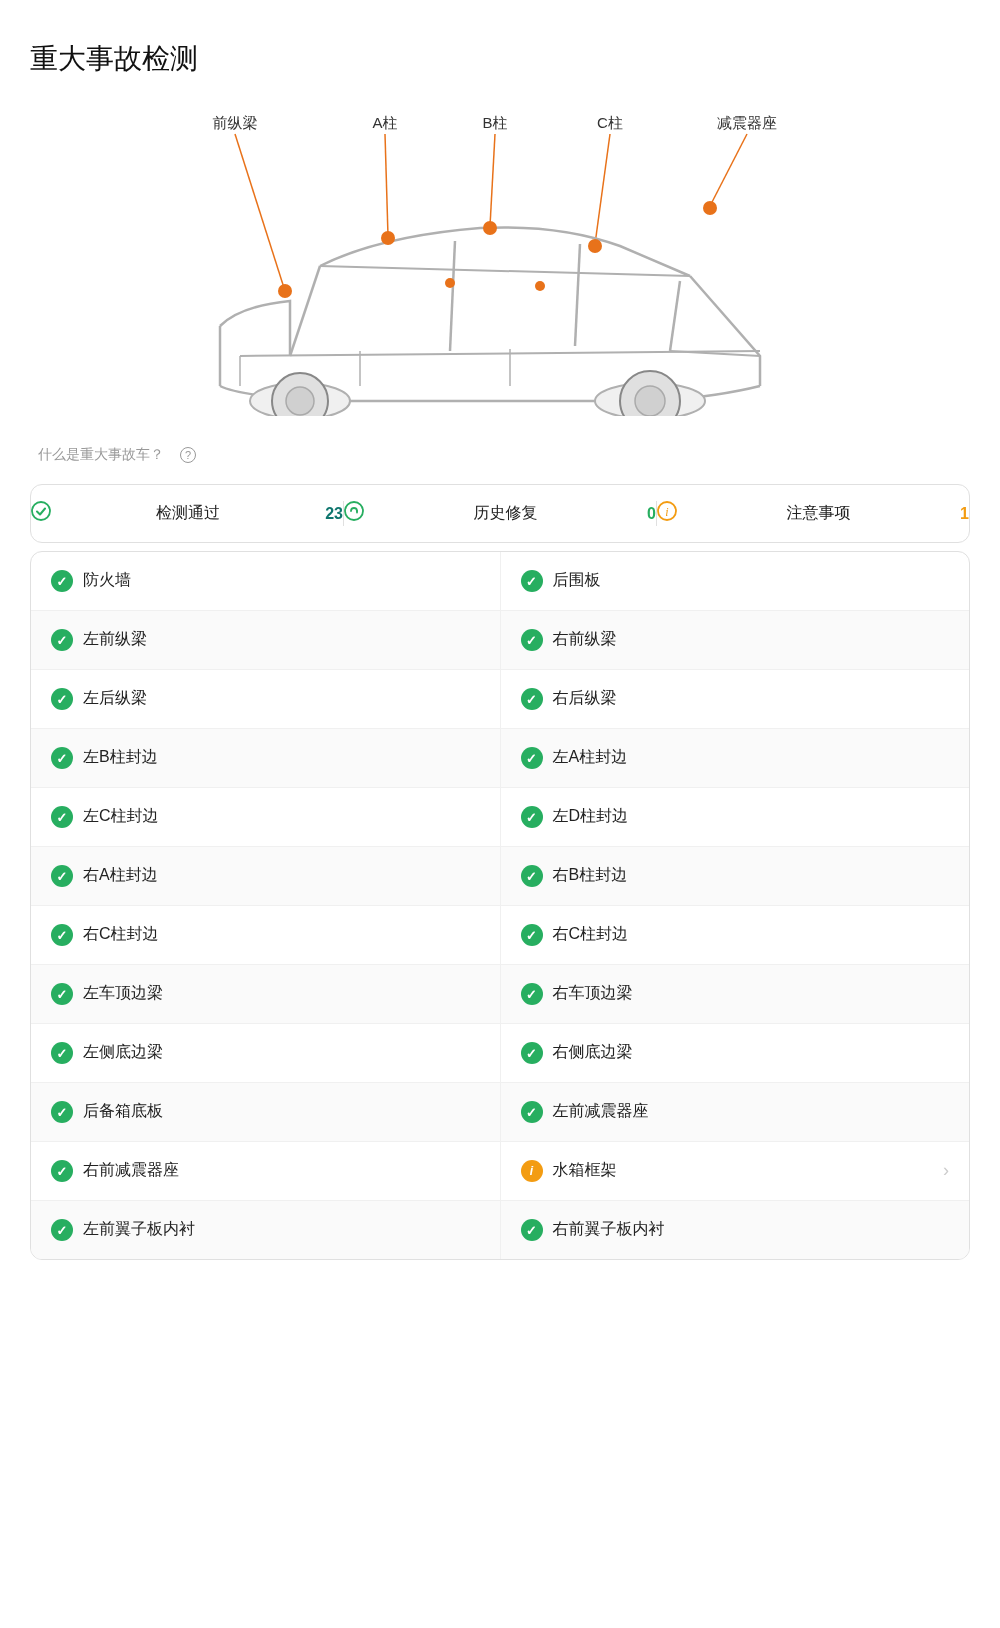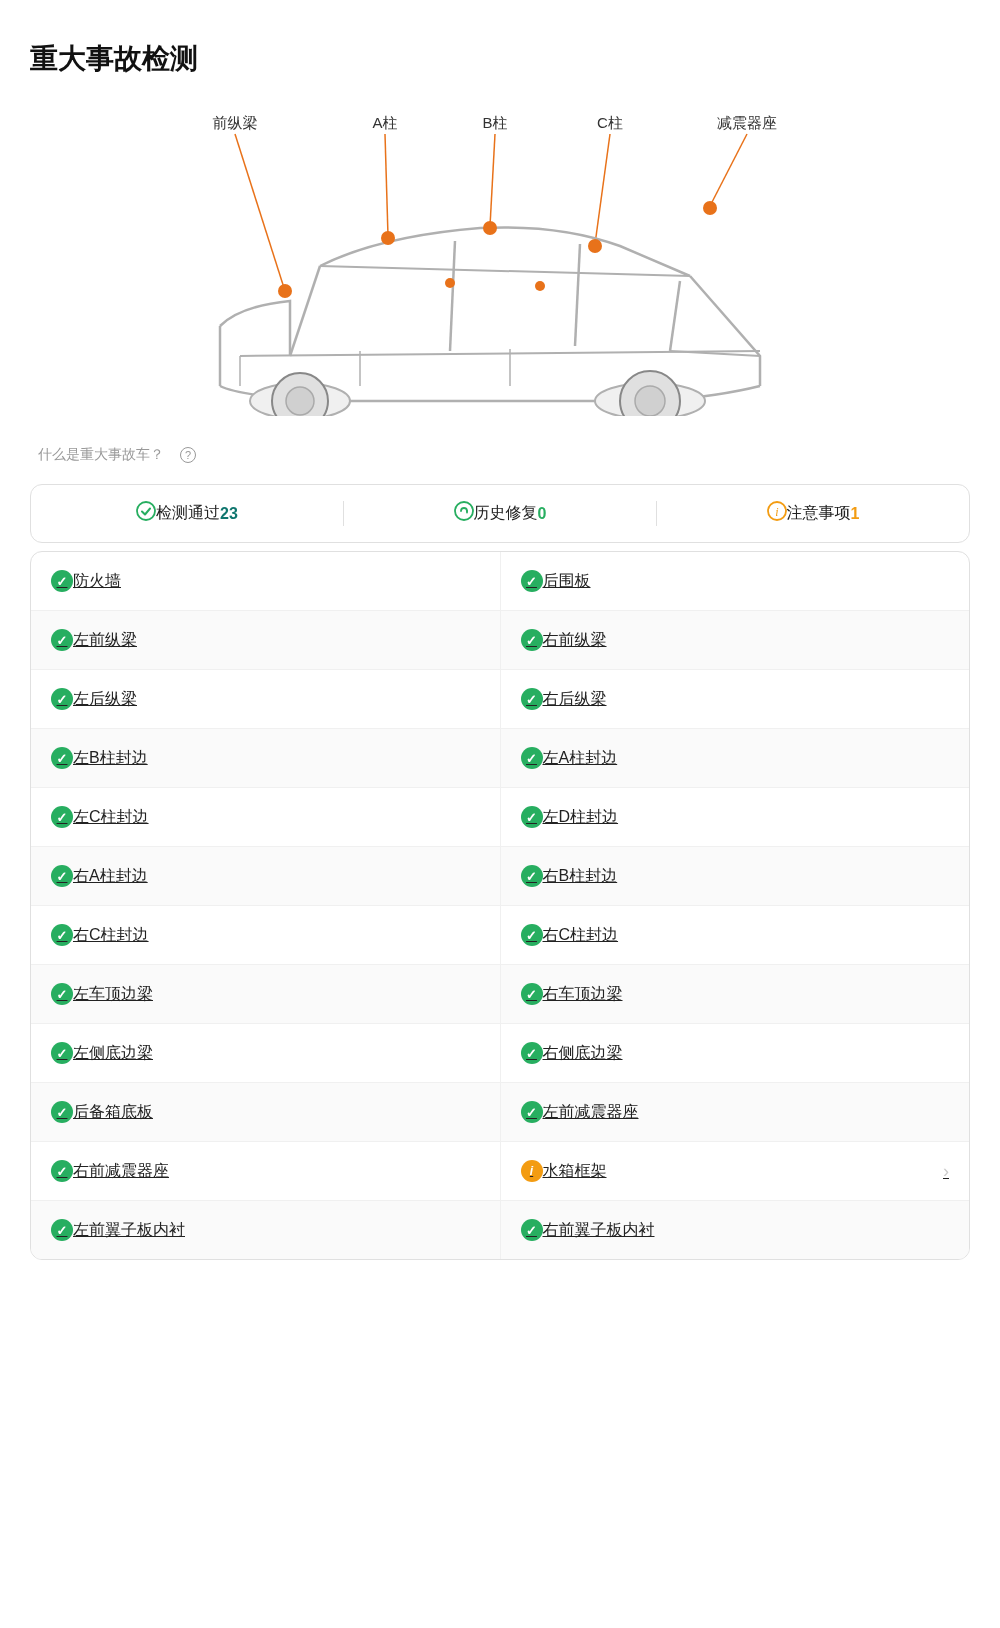--- a/index.html
+++ b/index.html
@@ -12,21 +12,21 @@
     }
 
     .page-container {
       background: #fff;
       min-height: 1628px;
       padding: 40px 30px 40px 30px;
     }
 
     .page-title {
       font-size: 28px;
-      font-weight: 700;
+      font-weight: 400;
       color: #111;
       margin-bottom: 28px;
     }
 
     
     .car-svg-container {
       width: 100%;
       height: 340px;
       position: relative;
     }
@@ -61,21 +61,21 @@
       display: flex;
       align-items: center;
       padding: 16px 0;
       margin-bottom: 8px;
     }
 
     .summary-item {
       flex: 1;
       display: flex;
       align-items: center;
-      justify-content: center;
+      justify-content: space-between;
       font-size: 16px;
       font-weight: 500;
     }
 
     .summary-item + .summary-item {
       border-left: 1.5px solid #e0e0e0;
     }
 
     .summary-icon-green {
       color: #27ae60;
@@ -100,26 +100,24 @@
       border-bottom: 1px solid #f0f0f0;
     }
 
     .checklist-row:last-child {
       border-bottom: none;
     }
 
     .checklist-cell {
       flex: 1;
       display: flex;
-      align-items: center;
-      gap: 0;
+      gap: 10px;
       padding: 18px 20px;
       font-size: 16px;
       color: #222;
-      text-decoration: underline;
     }
 
     .checklist-cell + .checklist-cell {
       border-left: 1px solid #f0f0f0;
     }
 
     .check-icon-green {
       width: 22px;
       height: 22px;
       border-radius: 50%;

